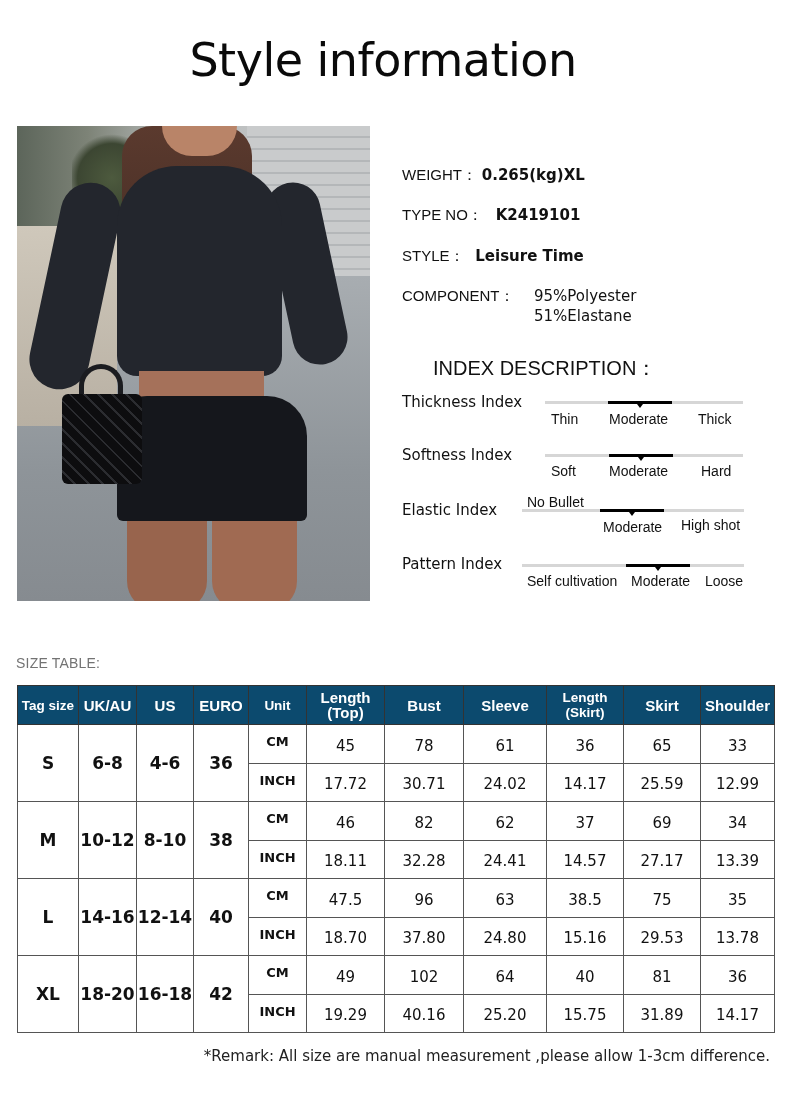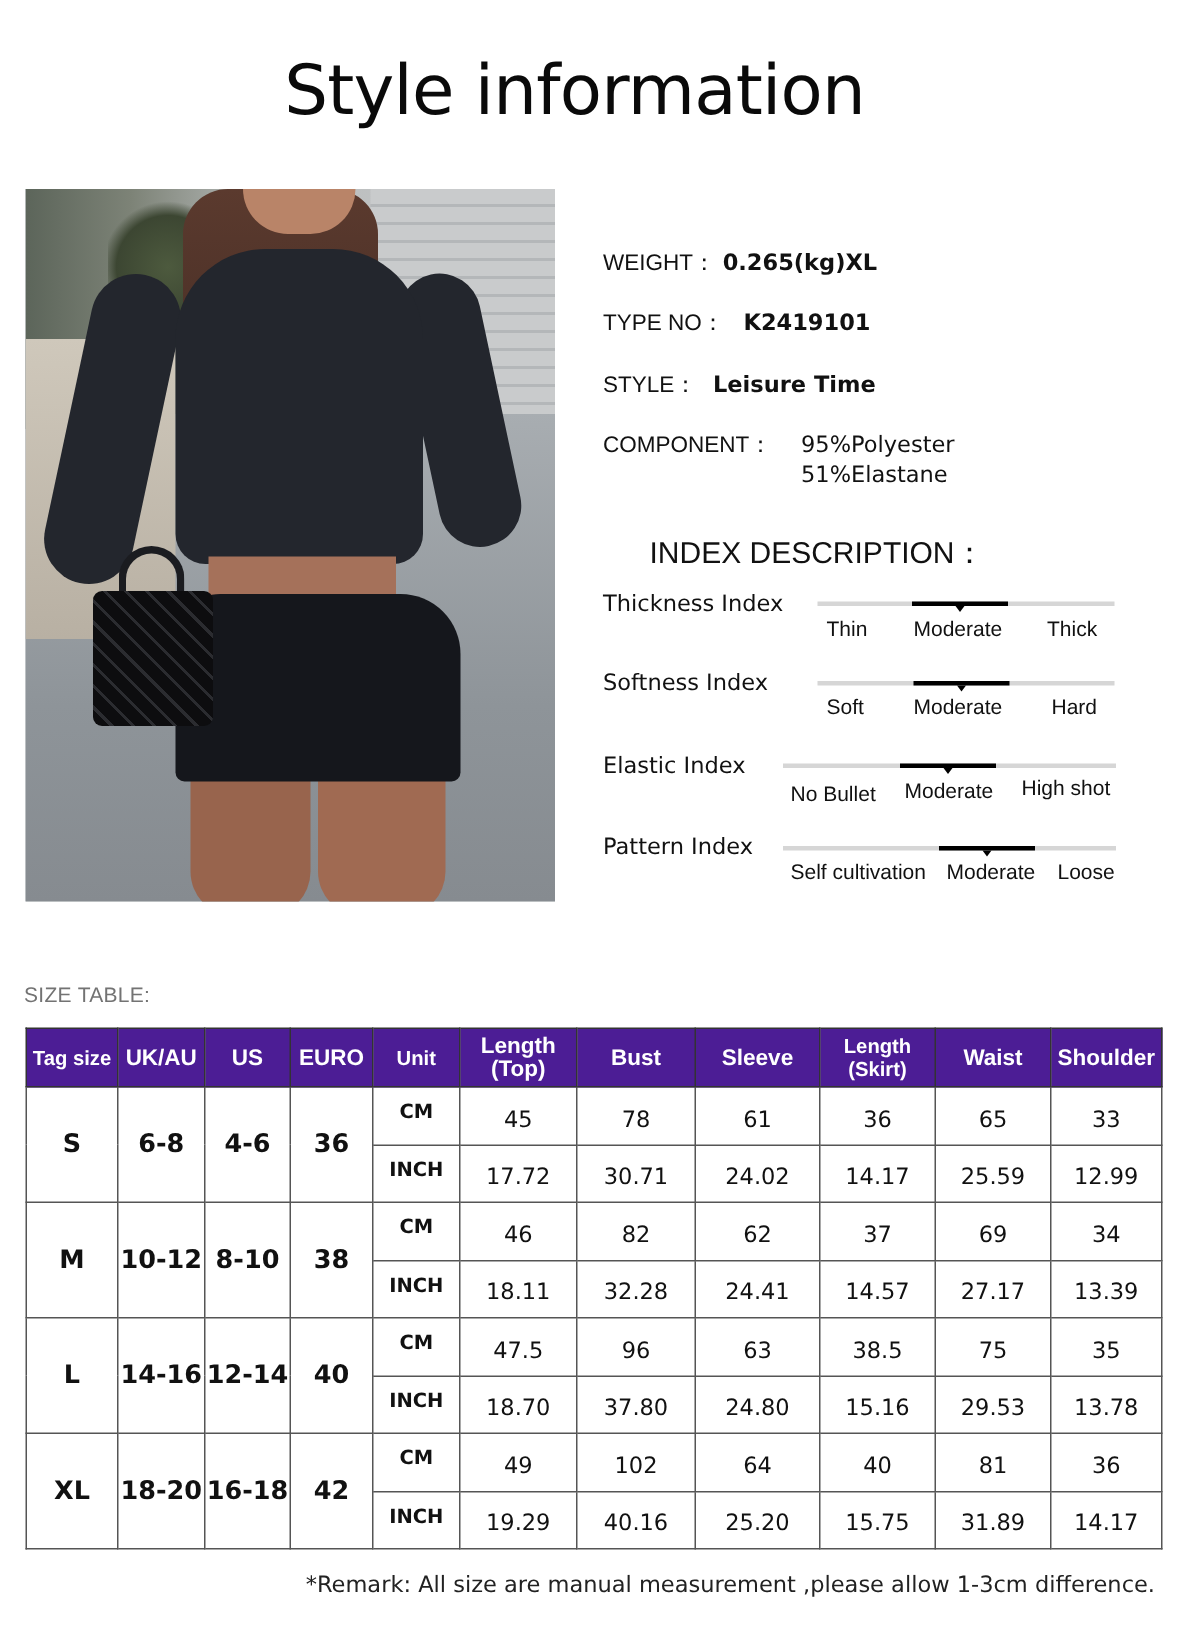--- a/index.html
+++ b/index.html
@@ -69,21 +69,21 @@
     width: 0; height: 0; border-left: 3px solid transparent; border-right: 3px solid transparent;
     border-top: 4px solid #000; }
   .opt { position: absolute; font-family: "Liberation Sans", sans-serif; font-size: 14px; color: #111; white-space: nowrap; }
 
   .size-label { position: absolute; left: 16px; top: 655px; font-family: "Liberation Sans", sans-serif;
     font-size: 14px; color: #737373; letter-spacing: 0.2px; }
 
   
   table.size-table { position: absolute; left: 17px; top: 685px; width: 757px;
     border-collapse: collapse; table-layout: fixed; }
-  table.size-table th { background: #4c1d95; color: #fff; font-family: "Liberation Sans", sans-serif;
+  table.size-table th { background: #0c4a6e; color: #fff; font-family: "Liberation Sans", sans-serif;
     font-weight: bold; font-size: 15px; height: 39px; border: 1px solid #333; text-align: center;
     line-height: 15px; padding: 0 1px; }
   table.size-table th.small { font-size: 13.5px; }
   table.size-table td { border: 1px solid #555; text-align: center; font-family: "DejaVu Sans", sans-serif;
     font-size: 15px; color: #111; height: 38.5px; padding-top: 4px; }
   table.size-table td.size { font-weight: bold; font-size: 17px; padding-top: 0; }
   table.size-table td.unit { font-weight: bold; font-size: 13px; padding-top: 0; padding-bottom: 4px; }
 
   .remark { position: absolute; right: 20px; top: 1047px; font-family: "DejaVu Sans", sans-serif;
     font-size: 15px; color: #222; }
@@ -155,21 +155,21 @@
   <div class="opt" style="left:609px; top:463px;">Moderate</div>
   <div class="opt" style="left:701px; top:463px;">Hard</div>
 </div>
 
 <div>
   <div class="idx-label" style="top:501px;">Elastic Index</div>
   <div class="bar" style="left:522px; top:509px; width:222px;"></div>
   <div class="bar-active" style="left:600px; top:509px; width:64px;">
       <span class="marker"></span>
     </div>
-  <div class="opt" style="left:527px; top:521px;">No Bullet</div>
+  <div class="opt" style="left:527px; top:494px;">No Bullet</div>
   <div class="opt" style="left:603px; top:519px;">Moderate</div>
   <div class="opt" style="left:681px; top:517px;">High shot</div>
 </div>
 
 <div>
   <div class="idx-label" style="top:555px;">Pattern Index</div>
   <div class="bar" style="left:522px; top:564px; width:222px;"></div>
   <div class="bar-active" style="left:626px; top:564px; width:64px;">
       <span class="marker"></span>
     </div>
@@ -198,21 +198,21 @@
     <tr>
       <th class="small">Tag size</th>
       <th>UK/AU</th>
       <th>US</th>
       <th>EURO</th>
       <th class="small">Unit</th>
       <th><span>Length</span><br><span>(Top)</span></th>
       <th>Bust</th>
       <th>Sleeve</th>
       <th class="small"><span>Length</span><br><span>(Skirt)</span></th>
-      <th>Waist</th>
+      <th>Skirt</th>
       <th>Shoulder</th>
     </tr>
   </thead>
   <tbody id="size-body">
 
     <tr>
       <td rowspan="2" class="size">S</td>
       <td rowspan="2" class="size">6-8</td>
       <td rowspan="2" class="size">4-6</td>
       <td rowspan="2" class="size">36</td>

